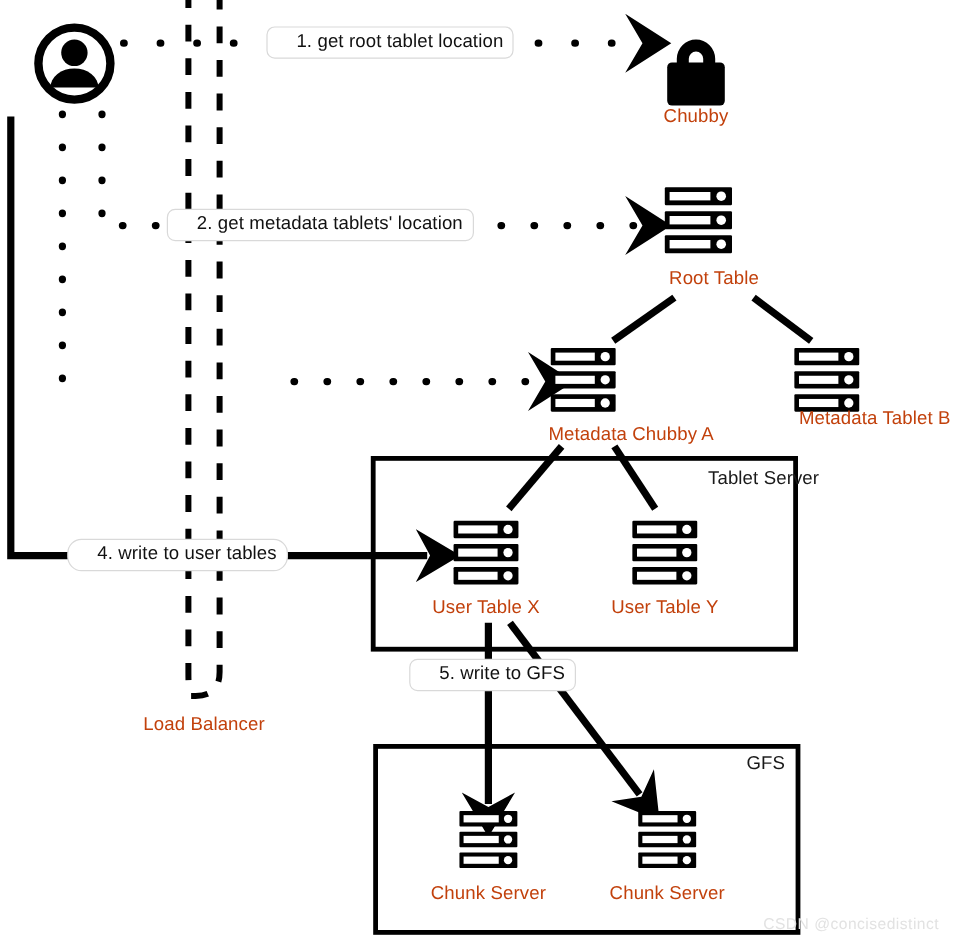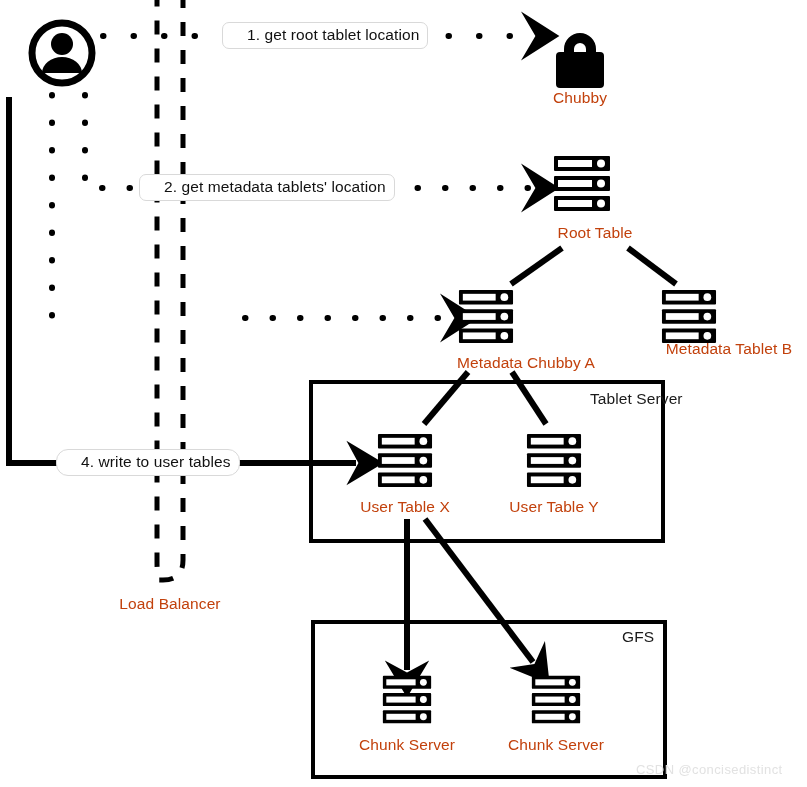--- a/index.html
+++ b/index.html
@@ -251,16 +251,17 @@
   <div class="node-label" style="left:407px;top:736px;">Chunk Server</div>
   <div class="node-label" style="left:556px;top:736px;">Chunk Server</div>
   <div class="node-label" style="left:170px;top:595px;">Load Balancer</div>
 
   <div class="box-title" style="left:546px;top:390px;margin-left:44px;">Tablet Server</div>
   <div class="box-title" style="left:622px;top:628px;">GFS</div>
 
   <div class="step-label" style="left:222px;top:22px;">1. get root tablet location</div>
   <div class="step-label" style="left:139px;top:174px;">2. get metadata tablets' location</div>
   <div class="step-label" style="left:56px;top:449px;border-radius:12px;">4. write to user tables</div>
+  <div class="step-label" style="left:341px;top:549px;">5. write to GFS</div>
 
   <div class="watermark" style="left:636px;top:762px;">CSDN @concisedistinct</div>
 
 </div>
 
 </body></html>

